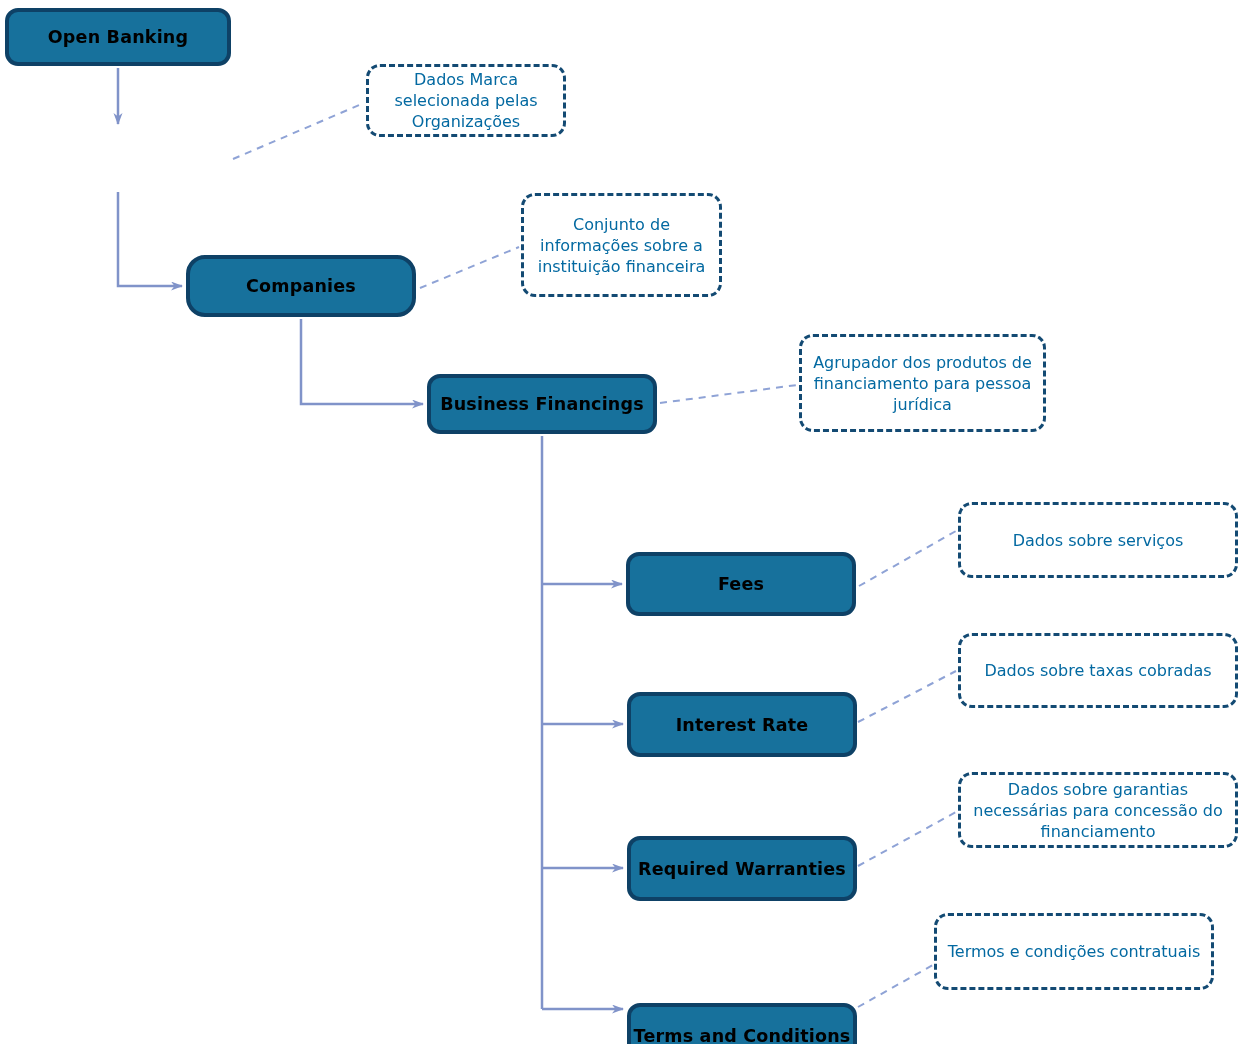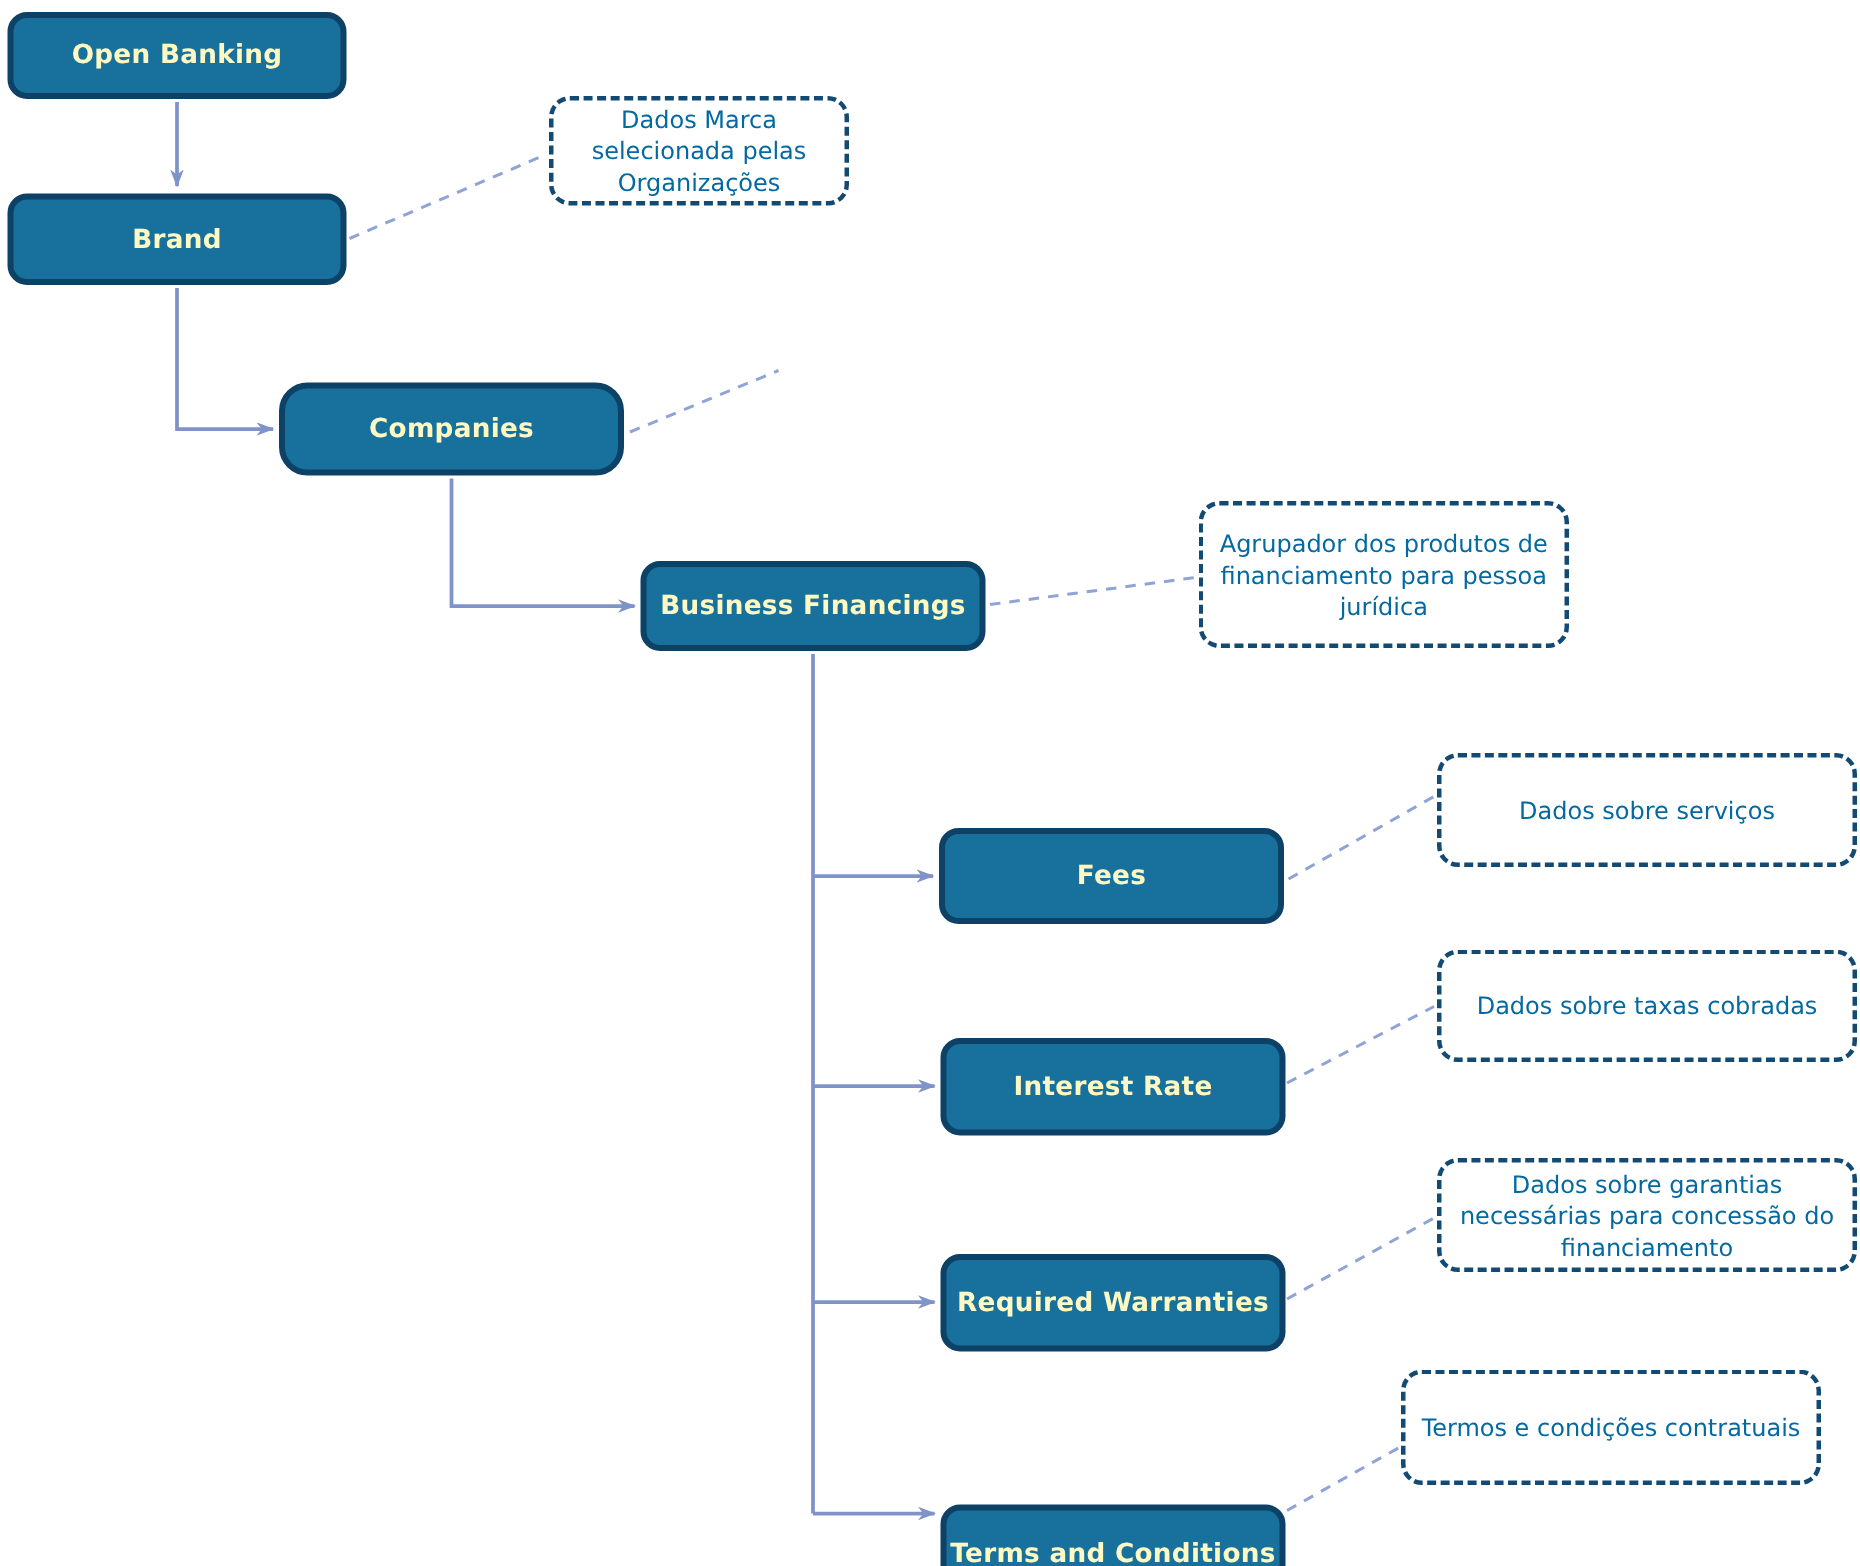--- a/index.html
+++ b/index.html
@@ -4,21 +4,21 @@
 <style>
   html,body{margin:0;padding:0;background:#ffffff;}
   body{font-family:"DejaVu Sans","Liberation Sans",sans-serif;}
   #canvas{position:relative;width:1240px;height:1044px;background:#ffffff;overflow:hidden;}
   #wires{position:absolute;left:0;top:0;width:1240px;height:1044px;}
   .node{
     position:absolute;
     background:#17719c;
     border:4px solid #0e4166;
     border-radius:13px;
-    color:#fef9c3;
+    color:#000000;
     font-size:17.5px;
     font-weight:600;
     letter-spacing:.2px;
     display:flex;align-items:center;justify-content:center;
     text-align:center;
     box-sizing:border-box;
     white-space:nowrap;
   }
   .note{
     position:absolute;
@@ -63,36 +63,36 @@
       <path d="M 660 403 L 797 385"></path>
       <path d="M 859 586 L 956 531"></path>
       <path d="M 858 722 L 956 671"></path>
       <path d="M 858 866 L 956 812"></path>
       <path d="M 858 1007 L 956 952"></path>
     </g>
   </svg>
 
   <div class="node" style="left:5px;top:8px;width:226px;height:58px;">Open Banking</div>
 
-  <div class="node" style="left:5px;top:129px;width:226px;height:61px;">Brand</div>
 
   <div class="node" style="left:186px;top:255px;width:230px;height:62px;border-radius:19px;">Companies</div>
 
   <div class="node" style="left:427px;top:374px;width:230px;height:60px;">Business Financings</div>
 
   <div class="node" style="left:626px;top:552px;width:230px;height:64px;">Fees</div>
 
   <div class="node" style="left:627px;top:692px;width:230px;height:65px;">Interest Rate</div>
 
   <div class="node" style="left:627px;top:836px;width:230px;height:65px;">Required Warranties</div>
 
   <div class="node" style="left:627px;top:977px;width:230px;height:65px;margin-top:26px;">Terms and Conditions</div>
 
   <div class="note" style="left:366px;top:64px;width:200px;height:73px;">Dados Marca selecionada pelas Organizações</div>
 
+  <div class="note" style="left:521px;top:193px;width:201px;height:104px;">Conjunto de informações sobre a instituição financeira</div>
 
   <div class="note" style="left:799px;top:334px;width:247px;height:98px;">Agrupador dos produtos de financiamento para pessoa jurídica</div>
 
   <div class="note" style="left:958px;top:502px;width:280px;height:76px;">Dados sobre serviços</div>
 
   <div class="note" style="left:958px;top:633px;width:280px;height:75px;">Dados sobre taxas cobradas</div>
 
   <div class="note" style="left:958px;top:772px;width:280px;height:76px;">Dados sobre garantias necessárias para concessão do financiamento</div>
 
   <div class="note" style="left:934px;top:913px;width:280px;height:77px;">Termos e condições contratuais</div>

